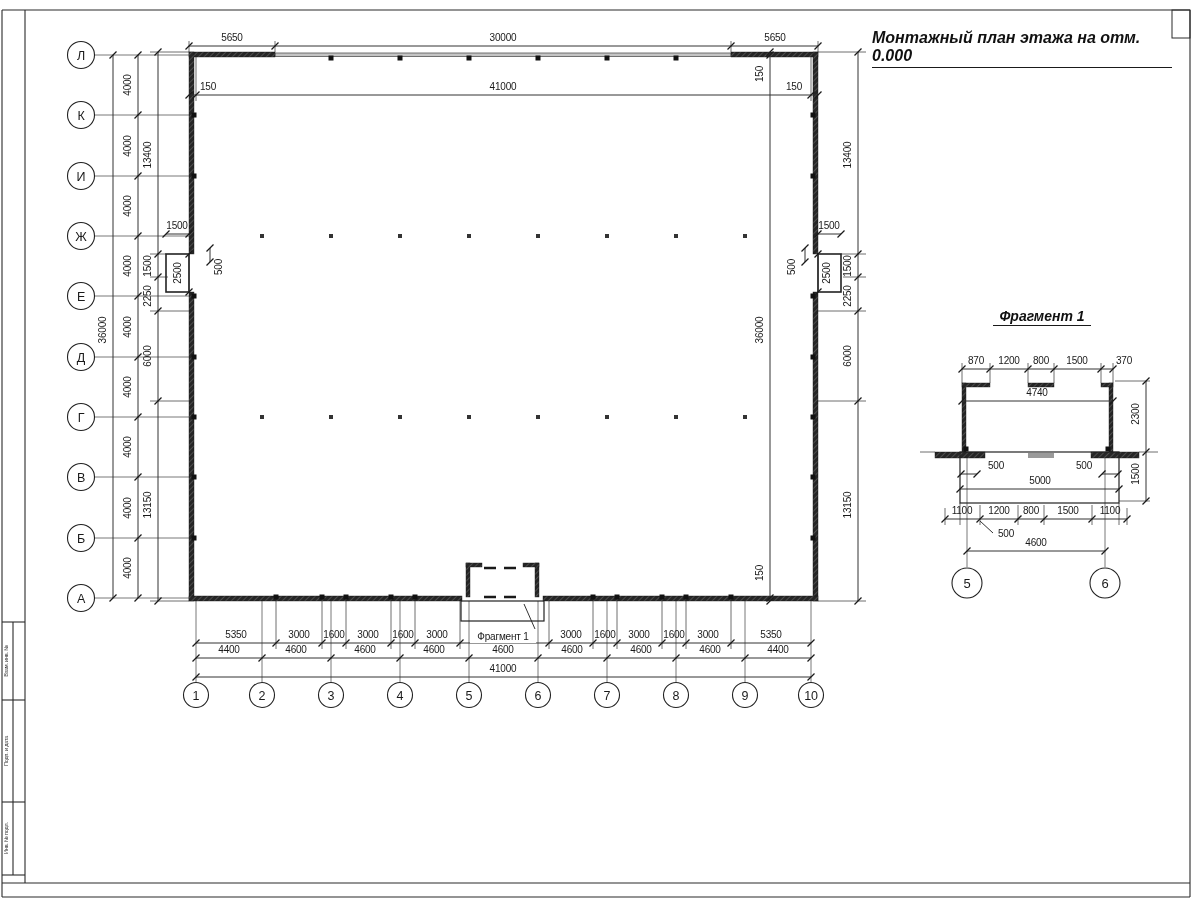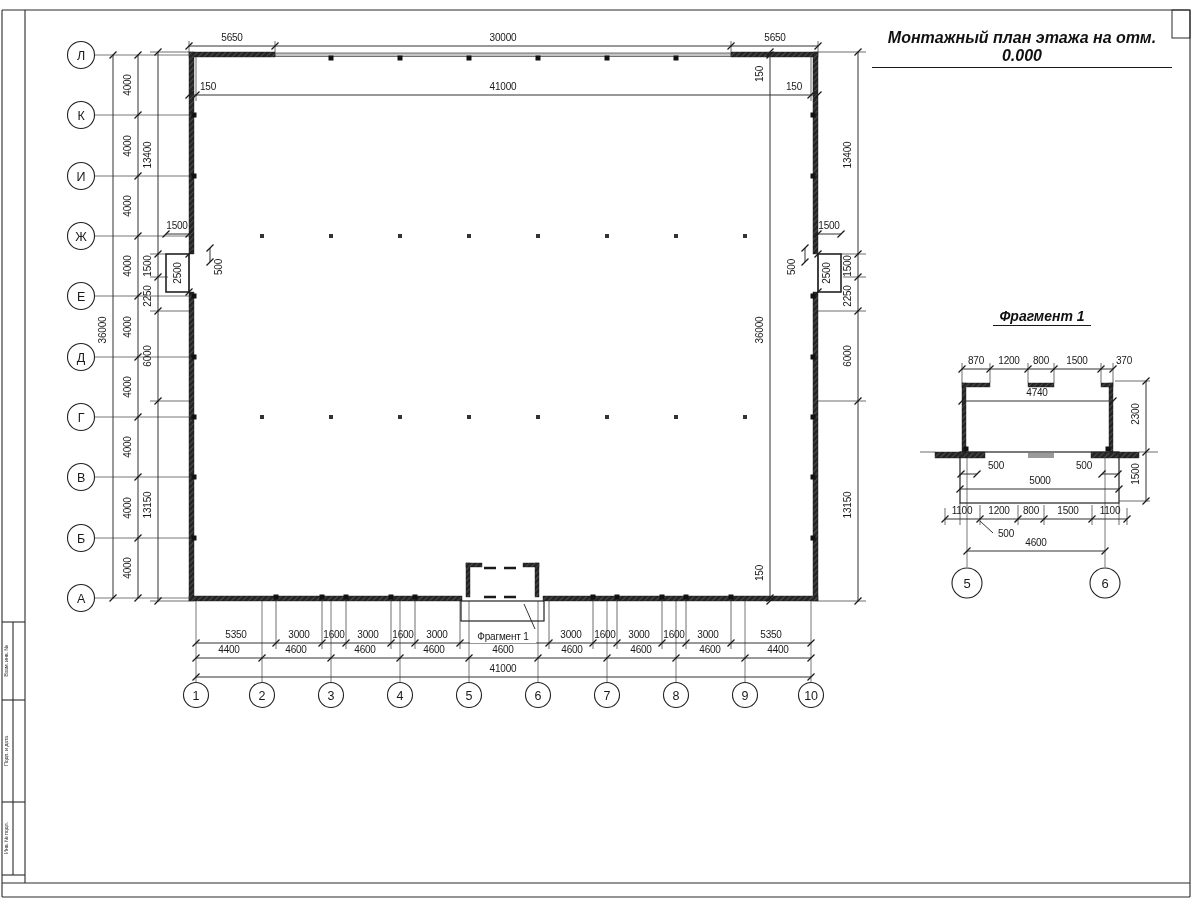--- a/index.html
+++ b/index.html
@@ -1,19 +1,19 @@
 <!DOCTYPE html>
 <html><head>
 <meta charset="utf-8">
 <style>
   html,body{margin:0;padding:0;background:#fff;}
   body{width:1200px;height:900px;position:relative;font-family:"Liberation Sans",sans-serif;overflow:hidden;}
   svg{position:absolute;left:0;top:0;}
   svg text{font-family:"Liberation Sans",sans-serif;letter-spacing:-0.2px;}
-  .sheet-title{position:absolute;left:872px;top:29px;width:300px;text-align:center;
+  .sheet-title{position:absolute;left:872px;top:29px;width:300px;
     font-style:italic;font-weight:bold;font-size:16px;color:#111;
     border-bottom:1.5px solid #1a1a1a;padding-bottom:2px;}
   .frag-title{position:absolute;left:993px;top:308px;width:98px;text-align:center;
     font-style:italic;font-weight:bold;font-size:14px;color:#111;
     border-bottom:1.4px solid #1a1a1a;padding-bottom:1px;}
 </style>
 </head>
 <body>
 
 <svg id="dwg" width="1200" height="900" viewBox="0 0 1200 900">

